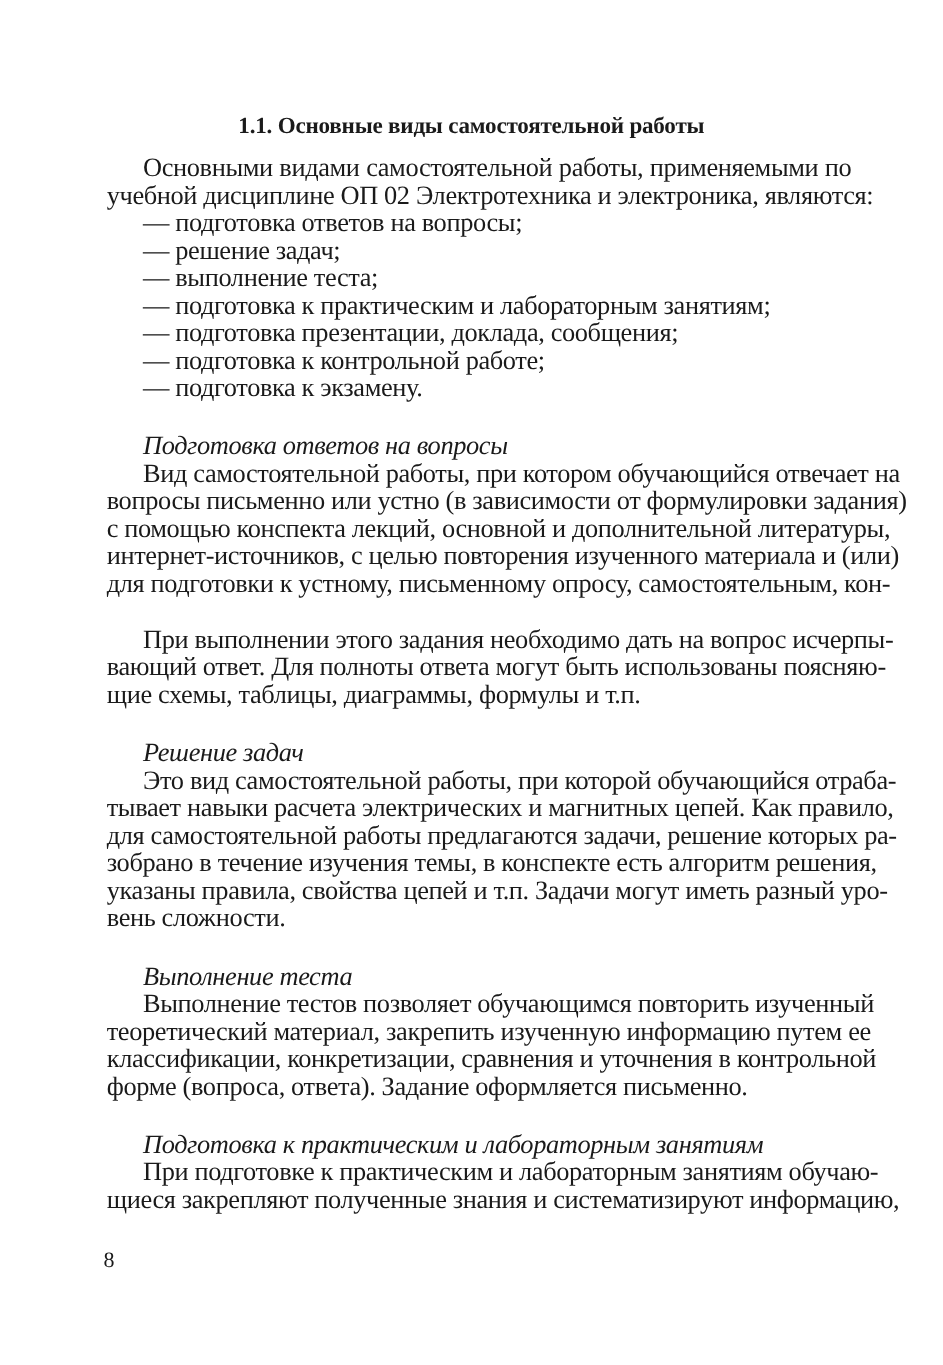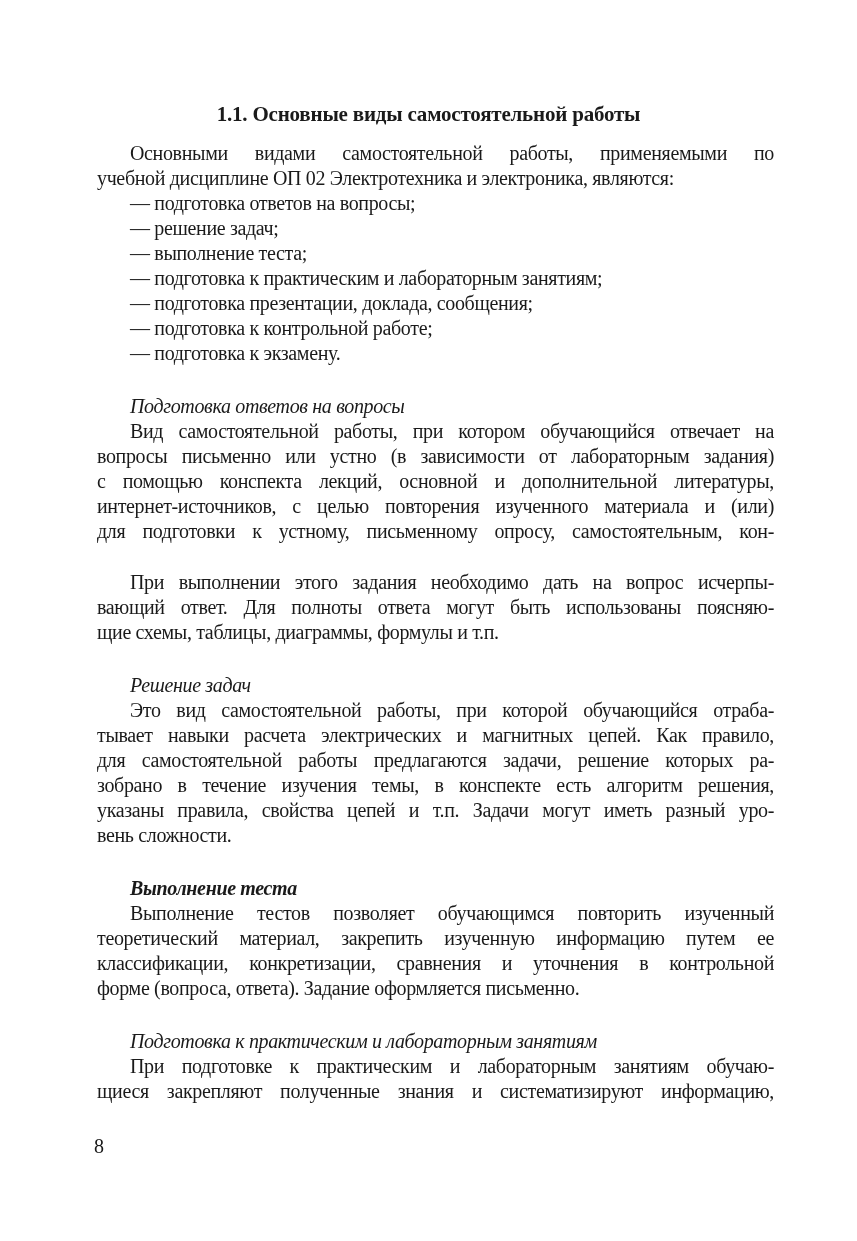--- a/index.html
+++ b/index.html
@@ -10,21 +10,21 @@
       font-family: "Liberation Serif", "DejaVu Serif", serif;
       border-radius: 27px;
     }
     .heading {
       position: absolute; left: 0; top: 101px; width: 857px;
       text-align: center; font-weight: bold; font-size: 21px; line-height: 26px;
       letter-spacing: -0.2px;
     }
     .ln {
       position: absolute; left: 97px; width: 677px;
-      font-size: 20px; line-height: 25px; height: 25px;
+      font-size: 24px; line-height: 25px; height: 25px;
       white-space: nowrap; overflow: visible;
       letter-spacing: -0.35px;
     }
     .ln.indent { left: 130px; width: 644px; }
     .ln.just { text-align: justify; text-align-last: justify; }
     .ln.ital { font-style: italic; }
     .pagenum {
       position: absolute; left: 94px; top: 1134px;
       font-size: 20px; line-height: 25px;
     }
@@ -42,38 +42,38 @@
   <div class="ln indent" style="top:191px;"><span style="white-space: nowrap;">— подготовка ответов на вопросы;</span></div>
   <div class="ln indent" style="top:216px;"><span style="white-space: nowrap;">— решение задач;</span></div>
   <div class="ln indent" style="top:241px;"><span style="white-space: nowrap;">— выполнение теста;</span></div>
   <div class="ln indent" style="top:266px;"><span style="white-space: nowrap;">— подготовка к практическим и лабораторным занятиям;</span></div>
   <div class="ln indent" style="top:291px;"><span style="white-space: nowrap;">— подготовка презентации, доклада, сообщения;</span></div>
   <div class="ln indent" style="top:316px;"><span style="white-space: nowrap;">— подготовка к контрольной работе;</span></div>
   <div class="ln indent" style="top:341px;"><span style="white-space: nowrap;">— подготовка к экзамену.</span></div>
 
   <div class="ln indent ital" style="top:394px;font-family:Liberation Serif, serif;"><span style="white-space: nowrap;">Подготовка ответов на вопросы</span></div>
   <div class="ln indent just" style="top:419px;">Вид самостоятельной работы, при котором обучающийся отвечает на</div>
-  <div class="ln just" style="top:444px;">вопросы письменно или устно (в зависимости от лабораторным задания)</div>
+  <div class="ln just" style="top:444px;">вопросы письменно или устно (в зависимости от формулировки задания)</div>
   <div class="ln just" style="top:469px;">с помощью конспекта лекций, основной и дополнительной литературы,</div>
   <div class="ln just" style="top:494px;">интернет-источников, с целью повторения изученного материала и (или)</div>
   <div class="ln just" style="top:519px;">для подготовки к устному, письменному опросу, самостоятельным, кон-</div>
 
   <div class="ln indent just" style="top:570px;">При выполнении этого задания необходимо дать на вопрос исчерпы-</div>
   <div class="ln just" style="top:595px;">вающий ответ. Для полноты ответа могут быть использованы поясняю-</div>
   <div class="ln" style="top:620px;"><span style="white-space: nowrap;">щие схемы, таблицы, диаграммы, формулы и т.п.</span></div>
 
   <div class="ln indent ital" style="top:673px;"><span style="white-space: nowrap;">Решение задач</span></div>
   <div class="ln just" style="top:723px;">тывает навыки расчета электрических и магнитных цепей. Как правило,</div>
   <div class="ln indent just" style="top:698px;">Это вид самостоятельной работы, при которой обучающийся отраба-</div>
   <div class="ln just" style="top:748px;">для самостоятельной работы предлагаются задачи, решение которых ра-</div>
   <div class="ln just" style="top:773px;">зобрано в течение изучения темы, в конспекте есть алгоритм решения,</div>
   <div class="ln just" style="top:798px;">указаны правила, свойства цепей и т.п. Задачи могут иметь разный уро-</div>
   <div class="ln" style="top:823px;"><span style="white-space: nowrap; text-align: right;">вень сложности.</span></div>
 
-  <div class="ln indent ital" style="top:876px;"><span style="white-space: nowrap; font-weight: bold;">Выполнение теста</span></div>
+  <div class="ln indent ital" style="top:876px;"><span style="white-space: nowrap;">Выполнение теста</span></div>
   <div class="ln indent just" style="top:901px;">Выполнение тестов позволяет обучающимся повторить изученный</div>
   <div class="ln just" style="top:926px;">теоретический материал, закрепить изученную информацию путем ее</div>
   <div class="ln just" style="top:951px;">классификации, конкретизации, сравнения и уточнения в контрольной</div>
   <div class="ln" style="top:976px;"><span style="white-space: nowrap;">форме (вопроса, ответа). Задание оформляется письменно.</span></div>
 
   <div class="ln indent ital" style="top:1029px;"><span style="white-space: nowrap;">Подготовка к практическим и лабораторным занятиям</span></div>
   <div class="ln just" style="top:1079px;">щиеся закрепляют полученные знания и систематизируют информацию,</div>
   <div class="ln indent just" style="top:1054px;">При подготовке к практическим и лабораторным занятиям обучаю-</div>
 
   <div class="pagenum">8</div>

